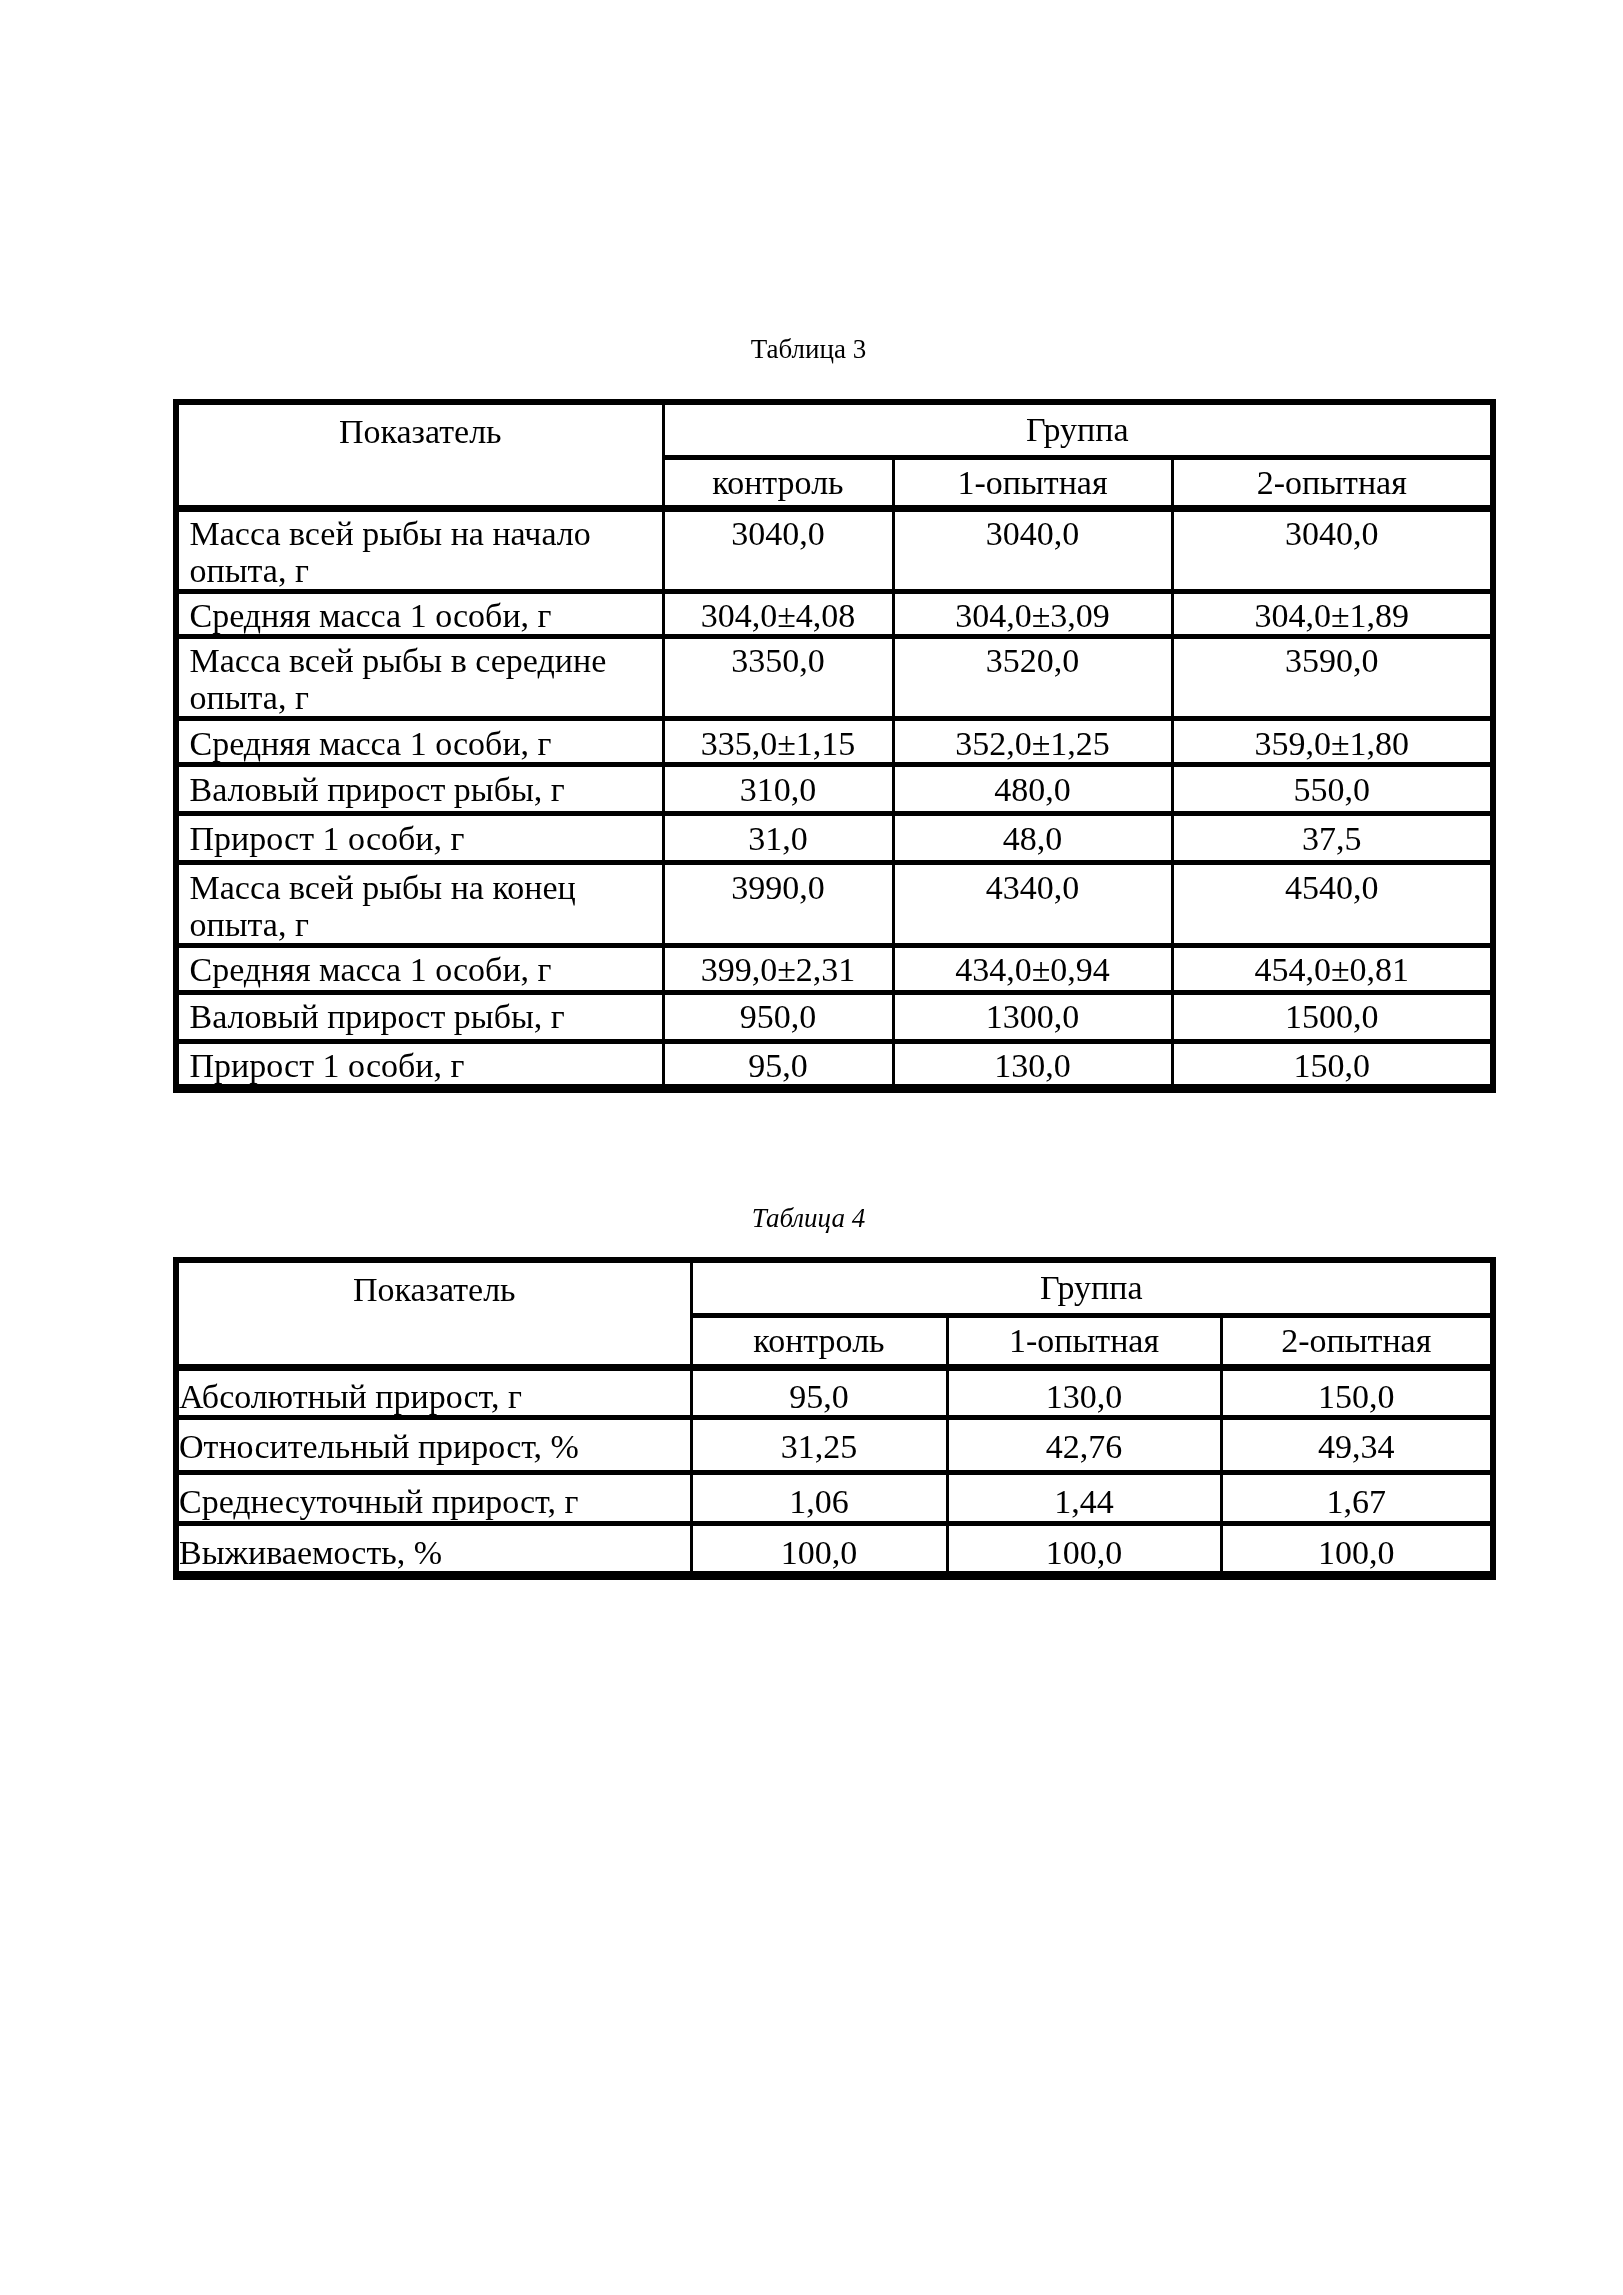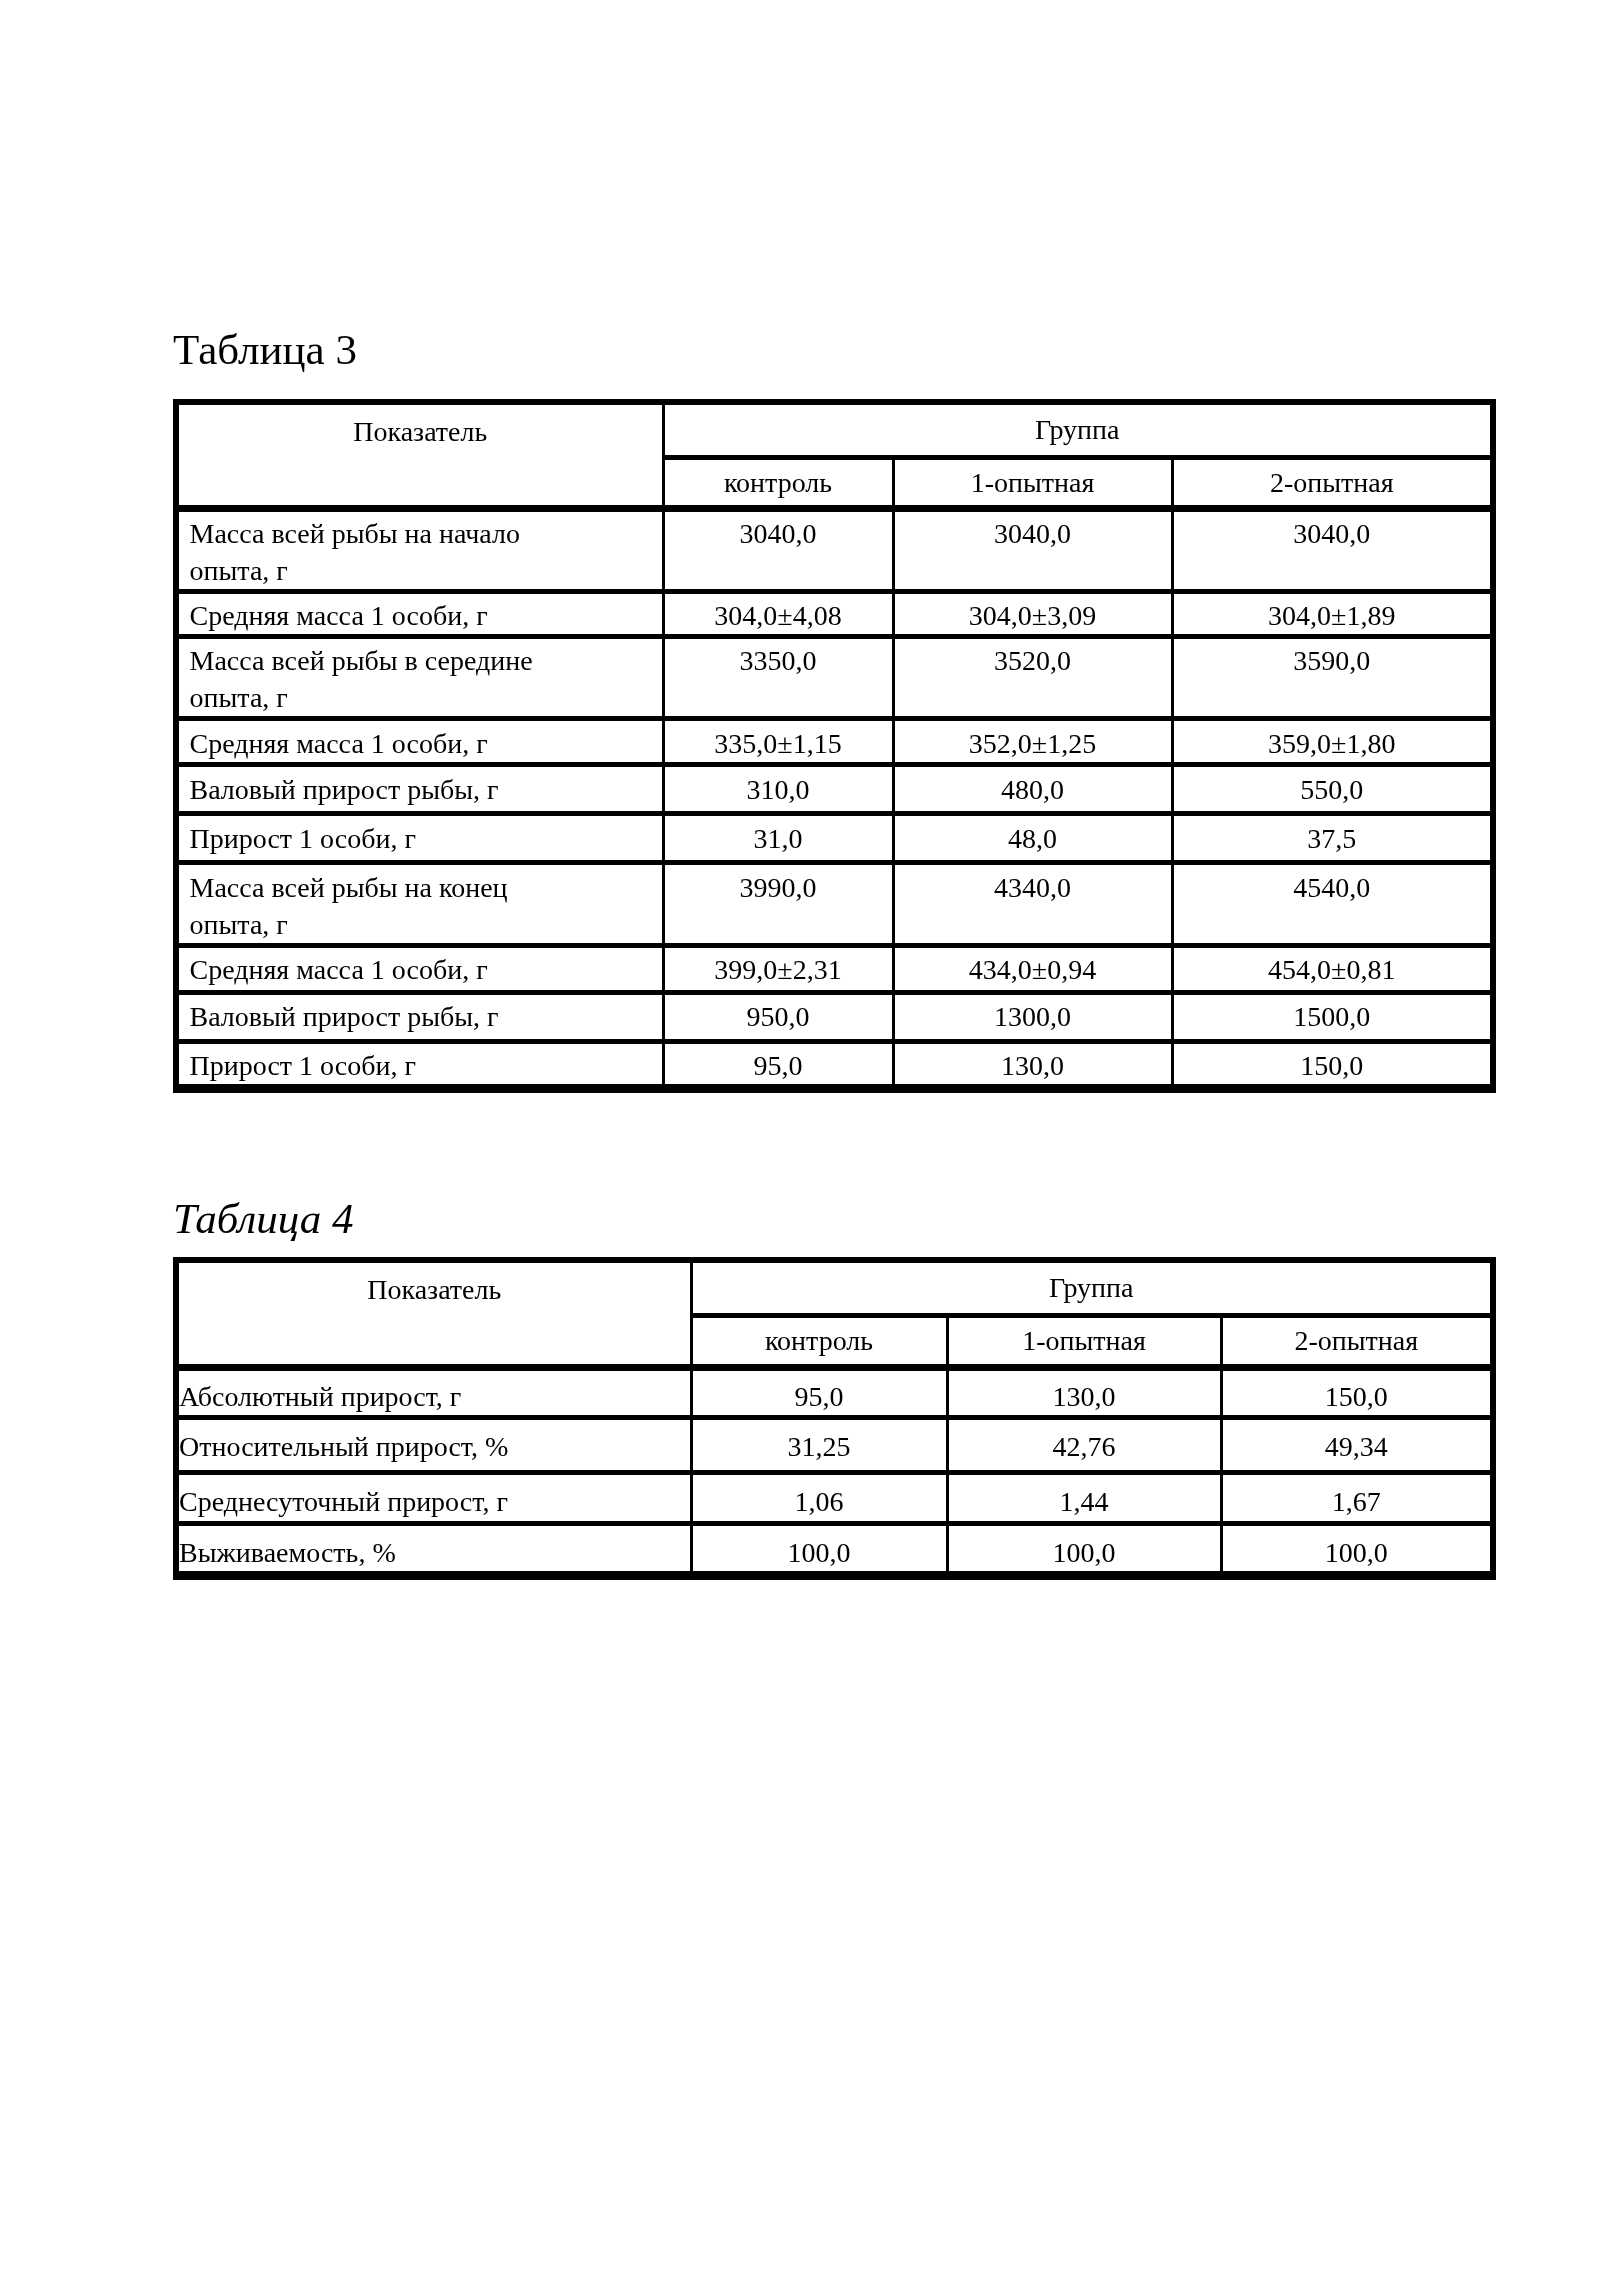--- a/index.html
+++ b/index.html
@@ -13,38 +13,38 @@
     position: relative;
     overflow: hidden;
     font-family: "Liberation Serif", "DejaVu Serif", serif;
     color: #000000;
   }
   .caption {
     position: absolute;
     left: 173px;
     width: 1317px;
     box-sizing: border-box;
-    text-align: left;
+    text-align: center;
     padding-right: 46px;
-    font-size: 43px;
+    font-size: 27px;
     line-height: 41px;
     white-space: nowrap;
   }
   #caption3 { top: 329px; }
   #caption4 { top: 1198px; font-style: italic; }
 
   table.doc-table {
     position: absolute;
     left: 173px;
     width: 1317px;
     table-layout: fixed;
     border-collapse: collapse;
     border: 6.5px solid #000;
     border-bottom-width: 9.2px;
-    font-size: 28px;
+    font-size: 34px;
     line-height: 37px;
   }
   #table3 { top: 399px; }
   #table4 { top: 1257px; }
 
   .doc-table th, .doc-table td {
     border: 3.9px solid #000;
     border-top-width: 5.2px;
     border-bottom-width: 5.2px;
     font-weight: normal;

